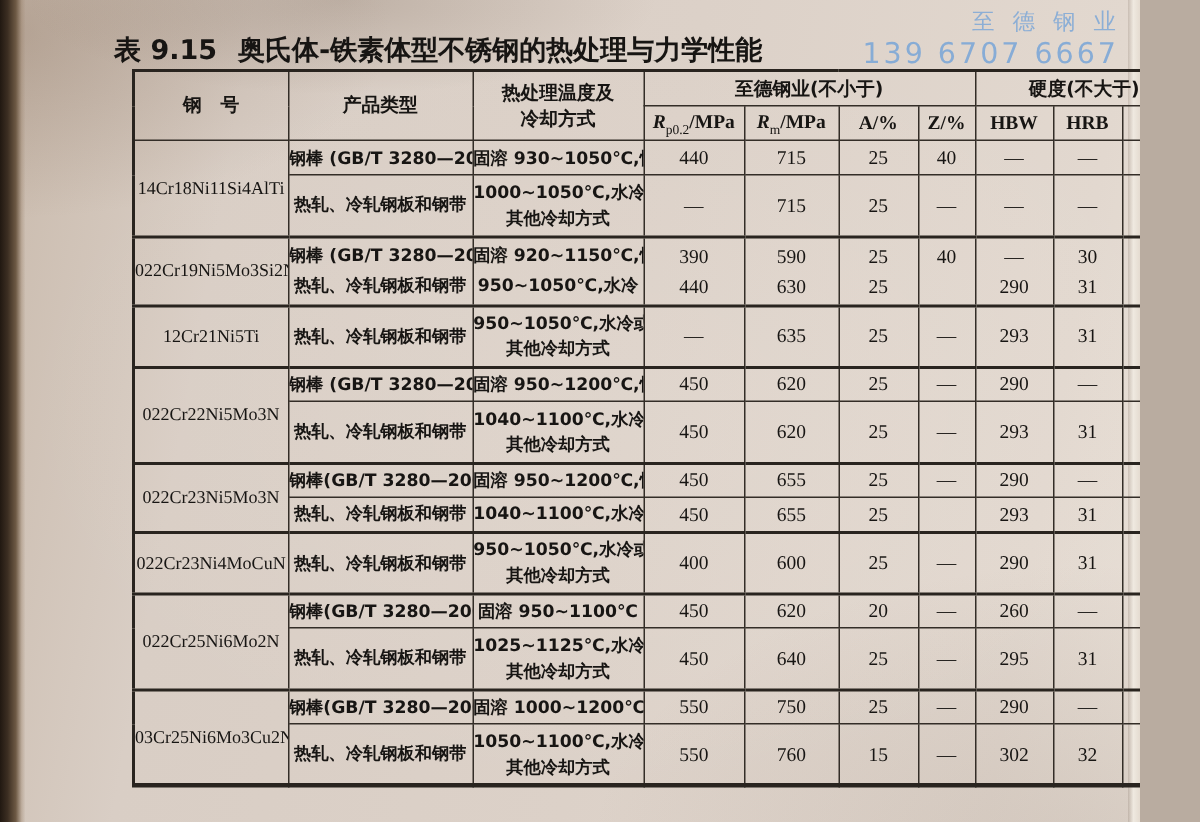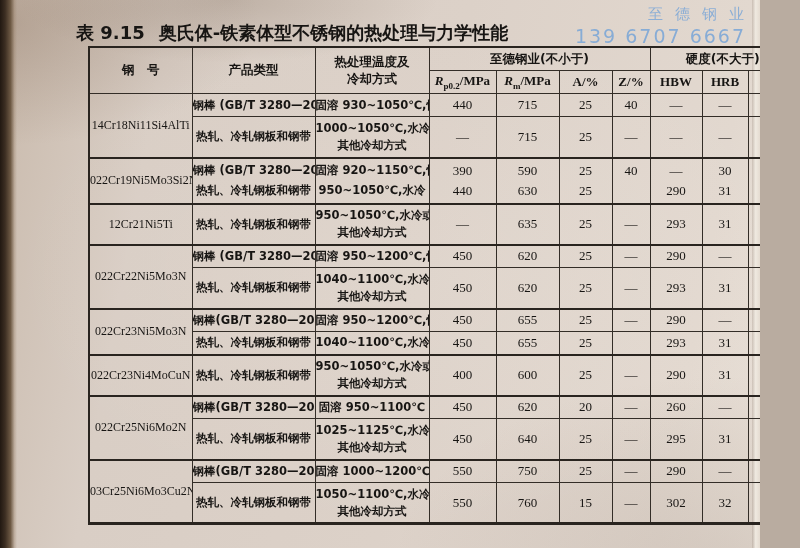--- a/index.html
+++ b/index.html
@@ -42,21 +42,21 @@
   table.main th, table.main td{
     border:1px solid #332d27;padding:0;text-align:center;vertical-align:middle;
     overflow:hidden;white-space:nowrap;
   }
   thead th{
     font-family:"DejaVu Sans","Liberation Sans",sans-serif;
     font-weight:bold;font-size:12.5px;height:22px;
   }
   thead .unit-row th{font-family:"Liberation Serif","DejaVu Serif",serif;font-size:13px;}
   .rsym i{font-style:italic;font-weight:bold;}
-  .rsym sub{font-size:9px;font-weight:bold;margin-top:24px;}
+  .rsym sub{font-size:9px;font-weight:normal;margin-top:24px;}
   tbody td.grade{font-size:12px;font-family:"Liberation Serif","DejaVu Serif",serif;}
   tbody td.product, tbody td.treat{
     font-family:"DejaVu Sans","Liberation Sans",sans-serif;
     font-weight:bold;font-size:11.5px;line-height:17px;
   }
   tbody td.val{font-size:13px;}
   tr.h1{height:23px;}
   tr.h2{height:41px;}
   tr.hm{height:46px;}
   tr.gs td{border-top:2px solid #29241f;}

